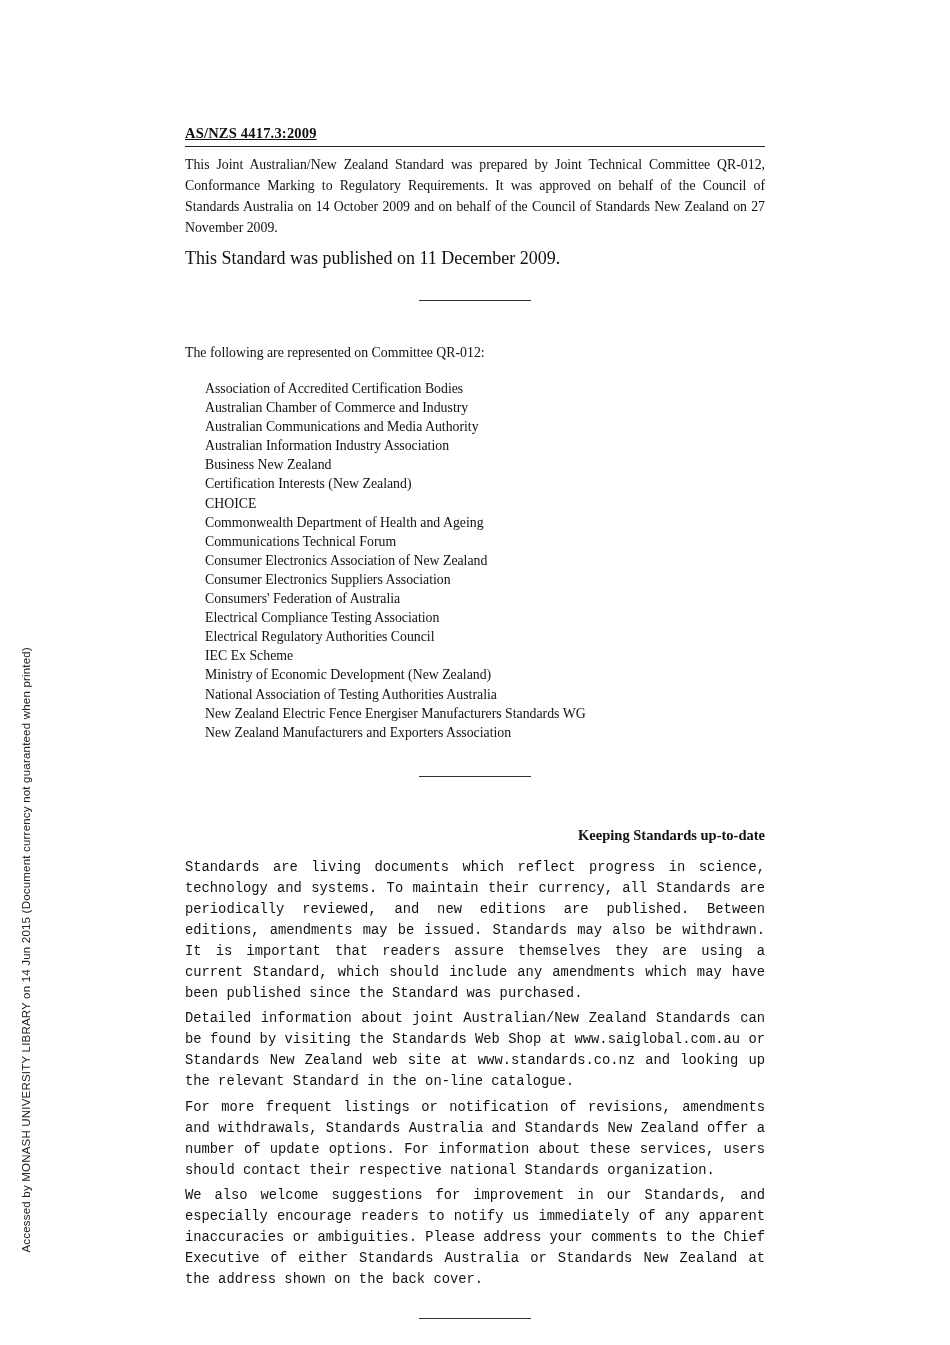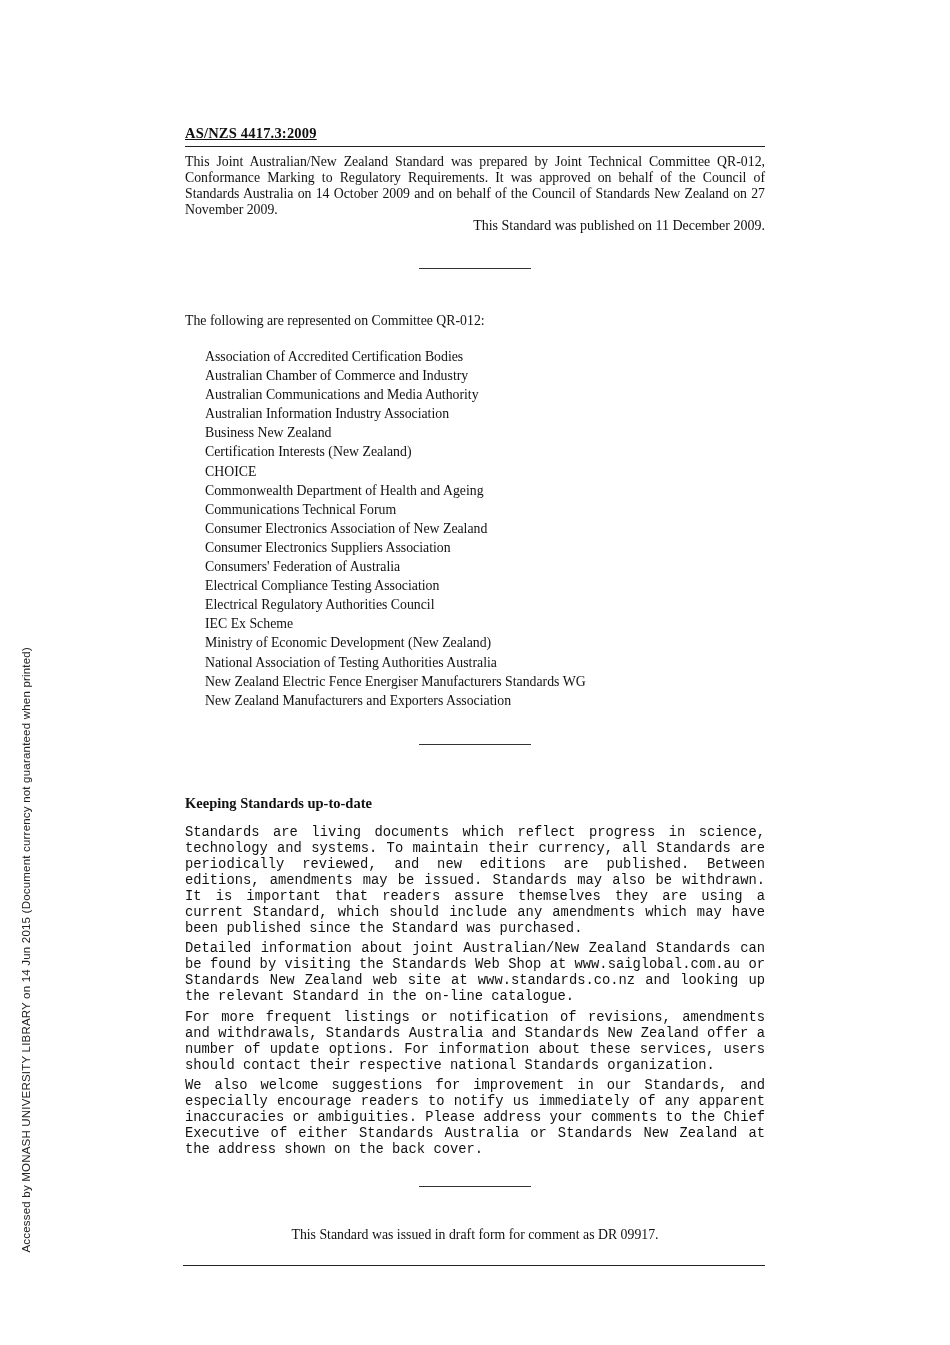--- a/index.html
+++ b/index.html
@@ -42,28 +42,27 @@
     margin-bottom: 4px;
     text-decoration: underline;
   }
   .header-rule {
     border: none;
     border-top: 1.2px solid #222;
     margin-bottom: 7px;
   }
   .para {
     font-size: 13.8px;
-    line-height: 16px;
+    line-height: 21px;
     text-align: justify;
   }
   .published-line {
-    font-size: 14px;
+    font-size: 18px;
     line-height: 16px;
-    margin-top: 0px;
-    text-align: right;
+    margin-top: 12px;
   }
   .divider {
     width: 112px;
     border: none;
     border-top: 1px solid #333;
     margin: 0 auto;
   }
   .divider-1 { margin-top: 34px; }
   .committee-intro {
     margin-top: 44px;
@@ -74,21 +73,21 @@
     margin-top: 18px;
     padding-left: 20px;
     font-size: 13.8px;
   }
   .committee-list li {
     line-height: 19.1px;
   }
   .divider-2 { margin-top: 34px; }
   .keeping-title {
     margin-top: 50px;
-    text-align: left;
+    text-align: right;
     font-weight: bold;
     font-size: 14.5px;
   }
   .keeping-paras { margin-top: 13px; font-family: Liberation Mono, monospace; }
   .keeping-paras .para { margin-bottom: 4.5px; }
   .divider-3 { margin-top: 28px; }
   .draft-note {
     margin-top: 40px;
     text-align: center;
     font-size: 13.8px;

